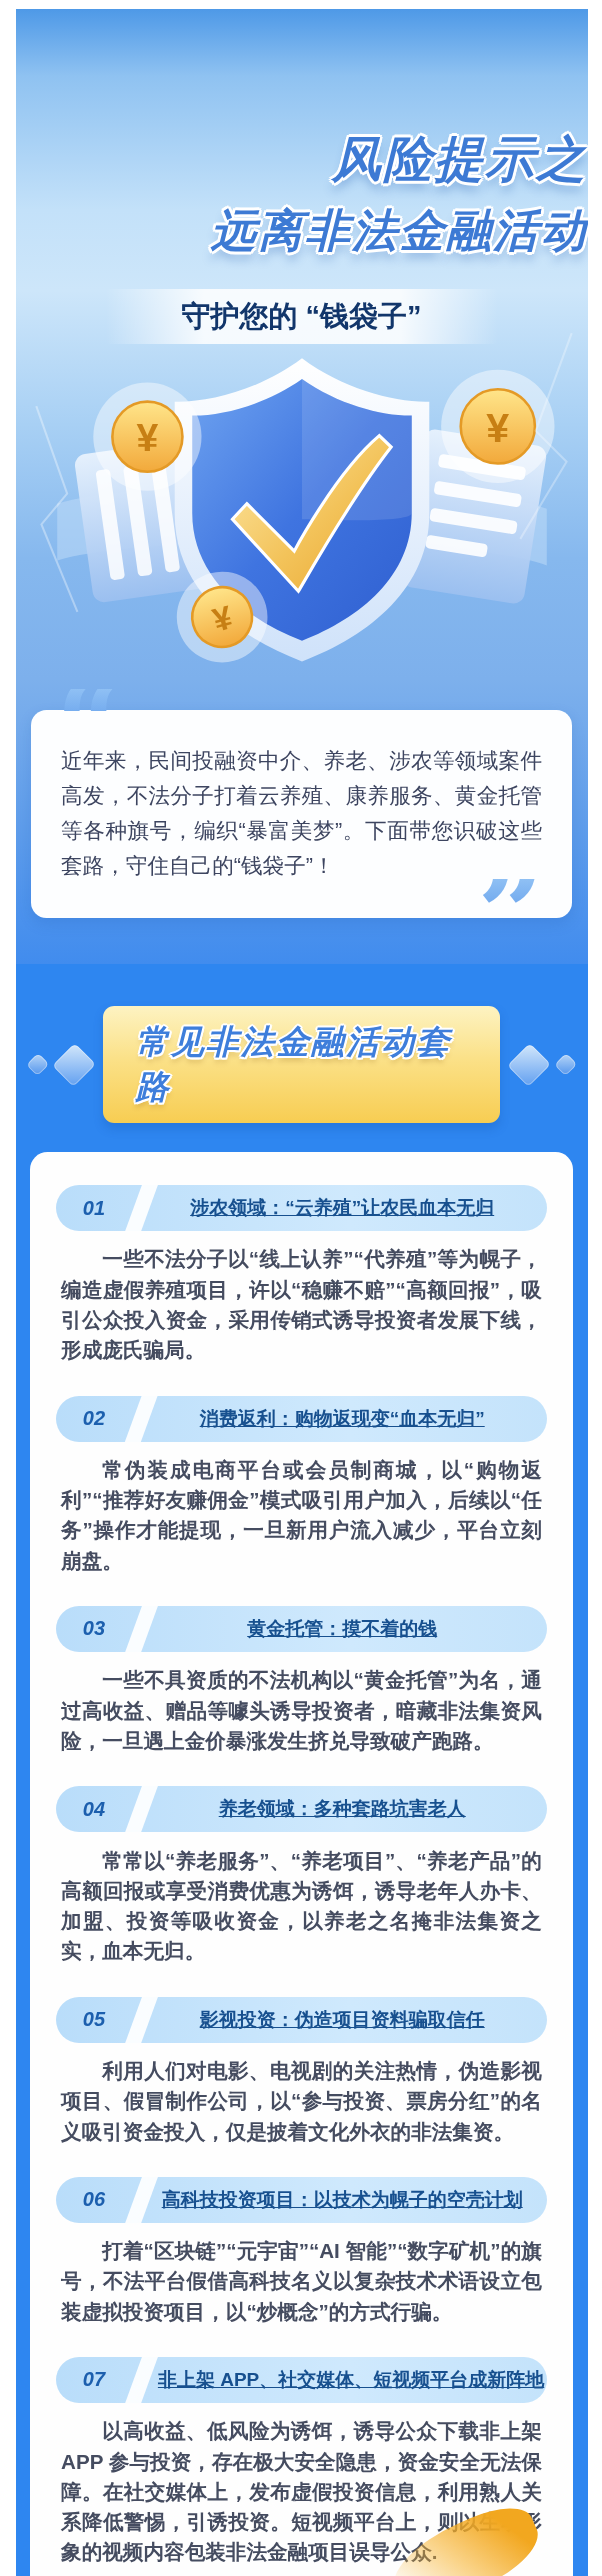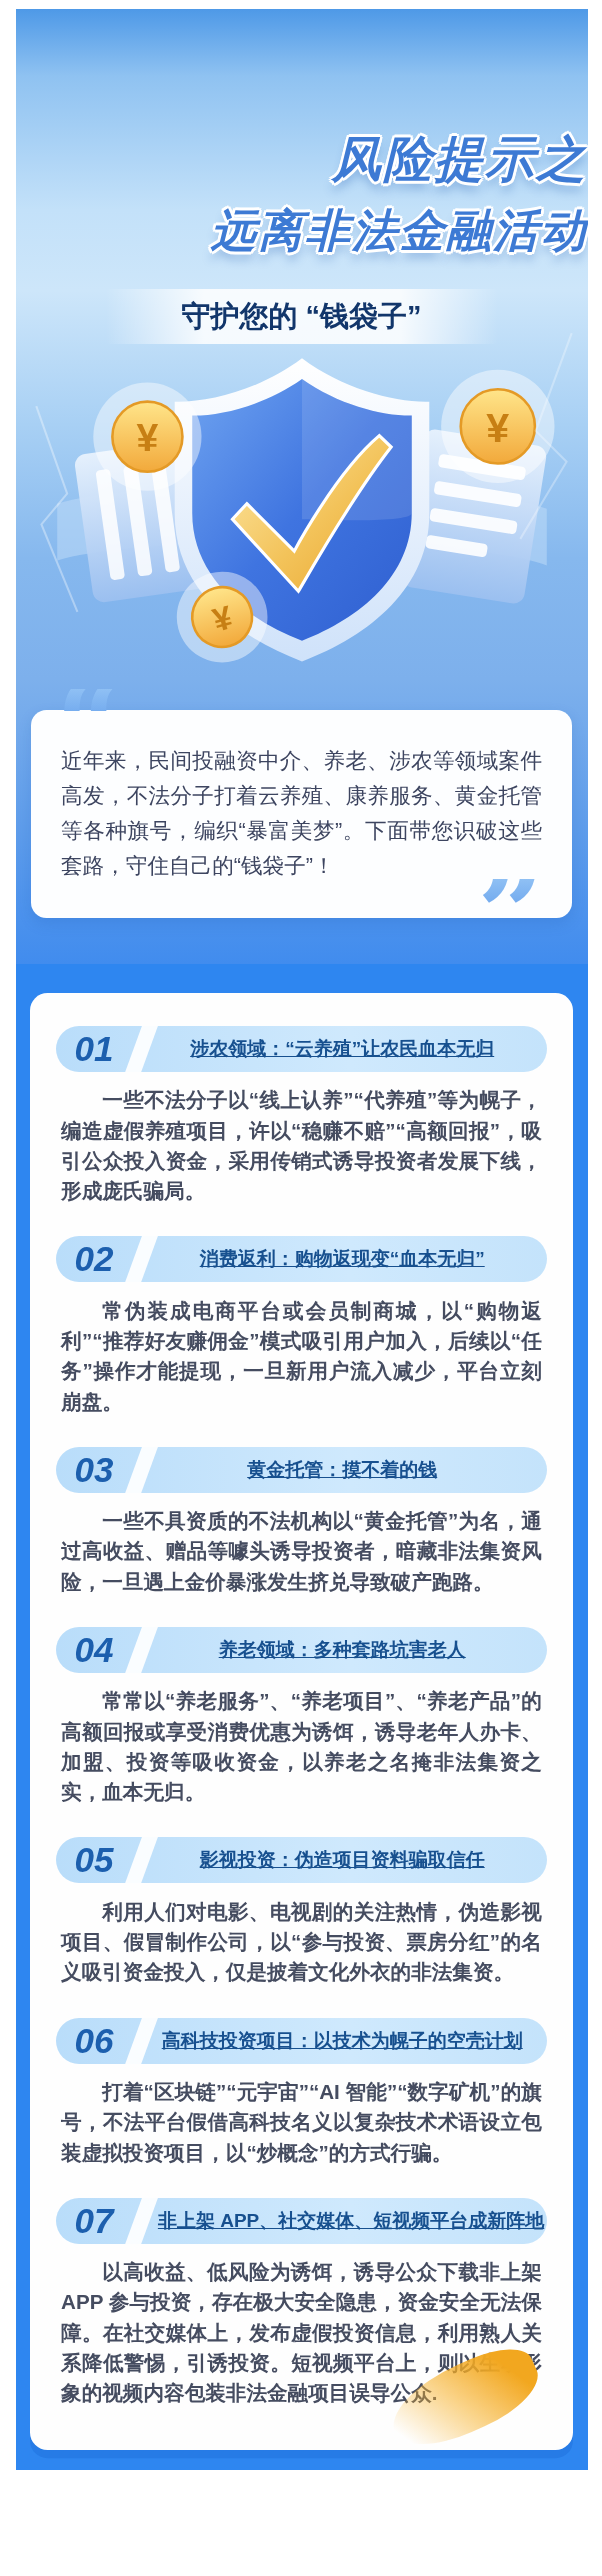--- a/index.html
+++ b/index.html
@@ -44,21 +44,21 @@
   .ribbon::after{right:-10.3px;border-radius:2.1px 5.2px 7.2px 0;transform:skewY(9deg);}
   .ribbon-label{font-size:33px;font-weight:900;font-style:italic;color:#3e7edb;letter-spacing:2.1px;
     text-shadow:-2.1px 0 0 #fff,2.1px 0 0 #fff,0 -2.1px 0 #fff,0 2.1px 0 #fff,-1.5px -1.5px 0 #fff,1.5px 1.5px 0 #fff,-1.5px 1.5px 0 #fff,1.5px -1.5px 0 #fff,0 5.2px 5.2px rgba(130,80,0,.25);}
 
   .big-card{background:#fefefe;border-radius:17.5px;padding:33px 26px 41px;position:relative;overflow:hidden;
     box-shadow:0 8.2px 0 rgba(18,96,205,.28);}
   .tactic{margin-bottom:30px;}
   .tactic:last-child{margin-bottom:0;}
   .pill{display:flex;align-items:center;height:46px;border-radius:25px;overflow:hidden;position:relative;
     background:linear-gradient(90deg,#b9ddfa 0%,#cfe9fd 60%,#c4e3fb 100%);}
-  .pill-num{flex:0 0 76px;text-align:center;font-size:35px;font-weight:900;font-style:italic;color:#1c5fae;}
+  .pill-num{flex:0 0 76px;text-align:center;font-size:20px;font-weight:900;font-style:italic;color:#1c5fae;}
   .pill-divider{position:absolute;left:77px;top:-4.1px;width:15.5px;height:57px;background:rgba(255,255,255,.92);transform:skewX(-20deg);}
   .pill-title{flex:1;text-align:center;font-size:19px;font-weight:900;color:#17508f;padding:0 20.6px 0 26px;white-space:nowrap;text-decoration:underline;}
   .tactic-body{margin:13.4px 5.2px 0;font-size:20.6px;line-height:1.47;color:#454c60;font-weight:600;text-align:justify;text-indent:2em;}
   .brush{position:absolute;right:31px;bottom:17.5px;width:155px;height:67px;border-radius:60% 40% 50% 50%;
     background:linear-gradient(60deg,rgba(247,178,44,0) 10%,rgba(247,178,44,.55) 45%,#f2a71f 80%);transform:rotate(-24deg);}
 </style>
 </head>
 <body>
 
 <div class="poster">
@@ -147,20 +147,29 @@
   <div class="intro-wrap">
     <div class="intro-card">
       <div class="q q-open">“</div>
       <div class="intro-text">近年来，民间投融资中介、养老、涉农等领域案件高发，不法分子打着云养殖、康养服务、黄金托管等各种旗号，编织“暴富美梦”。下面带您识破这些套路，守住自己的“钱袋子”！</div>
       <div class="q q-close">”</div>
     </div>
   </div>
 
   <div class="main">
 
+    <div class="banner-row">
+      <span class="diamond small"></span>
+      <span class="diamond big"></span>
+      <div class="ribbon">
+        <span class="ribbon-label">常见非法金融活动套路</span>
+      </div>
+      <span class="diamond big"></span>
+      <span class="diamond small"></span>
+    </div>
 
     <div class="big-card">
 
       <div class="tactic">
         <div class="pill">
           <span class="pill-num">01</span>
           <span class="pill-divider"></span>
           <span class="pill-title">涉农领域：“云养殖”让农民血本无归</span>
         </div>
         <p class="tactic-body">一些不法分子以“线上认养”“代养殖”等为幌子，编造虚假养殖项目，许以“稳赚不赔”“高额回报”，吸引公众投入资金，采用传销式诱导投资者发展下线，形成庞氏骗局。</p>

